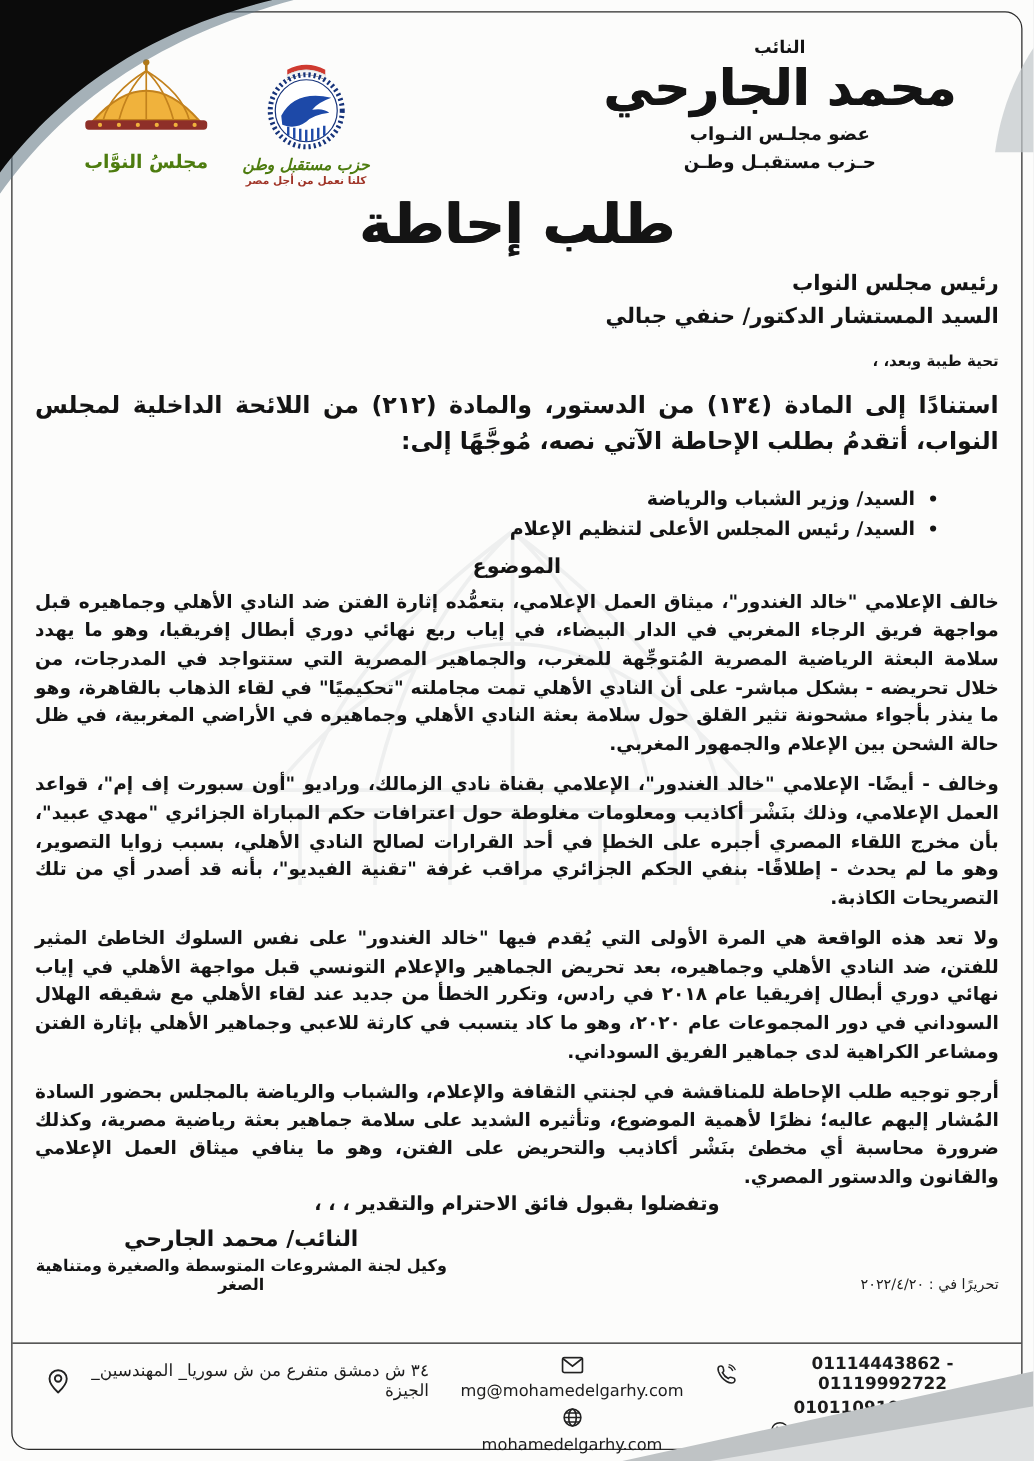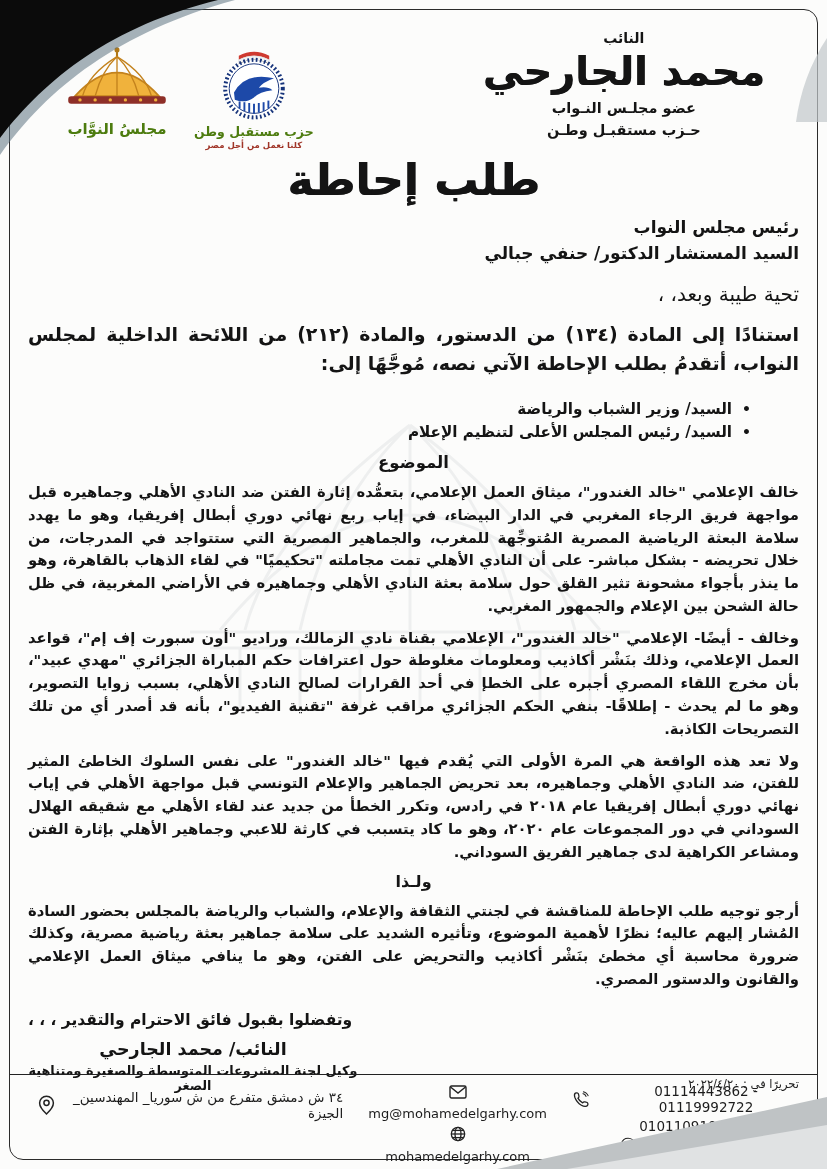--- a/index.html
+++ b/index.html
@@ -19,55 +19,55 @@
   .watermark{position:absolute;left:150px;top:380px;z-index:0;opacity:.07;}
   .content{
     position:absolute;top:16px;left:28px;right:28px;z-index:2;
     direction:rtl;text-align:right;
   }
   
   .topbar{display:flex;direction:ltr;justify-content:space-between;align-items:flex-start;margin-top:10px;height:126px;}
   .logos{display:flex;direction:ltr;align-items:flex-start;gap:18px;padding-left:30px;padding-top:18px;}
   .logo{display:flex;flex-direction:column;align-items:center;}
   .logo-caption{font-weight:bold;color:#4d7c0f;font-size:15px;margin-top:2px;}
-  .logo-caption.small{font-size:12.5px;}
+  .logo-caption.small{font-size:12.5px;font-style:italic;}
   .logo-slogan{font-weight:bold;color:#a03528;font-size:8.5px;margin-top:1px;}
   .mp-block{direction:rtl;text-align:center;padding-right:34px;padding-top:4px;min-width:230px;}
   .mp-label{font-size:14px;font-weight:bold;}
   .mp-name{font-size:40px;font-weight:bold;line-height:1.15;text-shadow:.6px 0 0 currentColor;margin:2px 0 4px;}
   .mp-membership,.mp-party{font-size:14.5px;font-weight:bold;letter-spacing:1px;line-height:1.5;}
   
   .doc-title{text-align:center;font-size:44px;font-weight:bold;text-shadow:.8px 0 0 currentColor;margin:2px 0 10px;}
   
   .addressee{font-size:17px;font-weight:bold;line-height:1.5;}
-  .greeting{font-size:20px;font-weight:normal;margin-top:16px;}
+  .greeting{font-size:12px;font-weight:bold;margin-top:16px;}
   .intro{font-size:19px;font-weight:bold;line-height:1.55;margin-top:14px;text-align:justify;}
   .recipients{margin:8px 48px 0 0;padding:0;list-style:none;}
   .recipients li{font-size:15.2px;font-weight:bold;line-height:1.55;}
   .recipients li .bullet{display:inline-block;margin-left:10px;font-size:14px;}
   .subject{text-align:center;font-size:16.5px;font-weight:bold;margin:8px 0 4px;}
   .para{font-size:14.8px;font-weight:bold;line-height:1.54;text-align:justify;margin:9px 0 0;}
   .therefore{text-align:center;font-size:16px;font-weight:bold;margin:8px 0 0;letter-spacing:1px;}
-  .closing{text-align:left;font-size:15.5px;font-weight:bold;margin:20px 0 0;}
+  .closing{text-align:center;font-size:15.5px;font-weight:bold;margin:0 0 0;}
   
   .sign-row{display:flex;direction:ltr;justify-content:space-between;align-items:flex-end;margin-top:10px;}
   .signature{width:330px;text-align:center;direction:rtl;}
   .sig-name{font-size:17.5px;font-weight:bold;}
   .sig-role{font-size:12.8px;font-weight:bold;margin-top:4px;}
   .date-line{direction:rtl;font-size:11.5px;color:#1d1d1d;padding-bottom:2px;}
   
   .footer-sep{position:absolute;left:10px;right:10px;bottom:94px;border-top:1.7px solid #222;z-index:2;}
   .footer{position:absolute;left:38px;right:26px;bottom:26px;height:60px;z-index:2;display:flex;direction:ltr;align-items:flex-start;}
   .f-col{font-size:13px;color:#1c1c1c;}
   .f-address{width:40%;display:flex;align-items:center;gap:6px;direction:ltr;padding-top:6px;}
   .f-address .addr-text{direction:rtl;font-size:13.5px;}
   .f-web{width:30%;padding-top:2px;}
   .f-web .row{display:flex;align-items:center;gap:7px;margin-bottom:5px;direction:ltr;flex-direction:column;}
   .f-phones{width:30%;text-align:center;}
-  .f-phones .row{display:flex;align-items:center;justify-content:center;gap:22px;margin-bottom:3px;direction:ltr;font-size:13.5px;font-weight:400;}
+  .f-phones .row{display:flex;align-items:center;justify-content:center;gap:22px;margin-bottom:3px;direction:ltr;font-size:13.5px;font-weight:700;}
   .icon{display:inline-flex;flex:none;}
 </style>
 </head>
 <body>
 
 <div class="page">
 
   <svg class="watermark" width="520" height="400" viewBox="0 0 520 400" fill="none" stroke="#40525e" stroke-width="3">
     <path d="M70,250 Q260,20 450,250"></path>
     <path d="M260,45 L260,250 M260,45 Q180,120 150,250 M260,45 Q340,120 370,250 M260,45 Q120,150 95,250 M260,45 Q400,150 425,250"></path>
@@ -169,21 +169,20 @@
         <span class="bullet">•</span><span>السيد/ رئيس المجلس الأعلى لتنظيم الإعلام</span>
       </li>
     </ul>
 
     <div class="subject">الموضوع</div>
 
     <p class="para">خالف الإعلامي "خالد الغندور"، ميثاق العمل الإعلامي، بتعمُّده إثارة الفتن ضد النادي الأهلي وجماهيره قبل مواجهة فريق الرجاء المغربي في الدار البيضاء، في إياب ربع نهائي دوري أبطال إفريقيا، وهو ما يهدد سلامة البعثة الرياضية المصرية المُتوجِّهة للمغرب، والجماهير المصرية التي ستتواجد في المدرجات، من خلال تحريضه - بشكل مباشر- على أن النادي الأهلي تمت مجاملته "تحكيميًا" في لقاء الذهاب بالقاهرة، وهو ما ينذر بأجواء مشحونة تثير القلق حول سلامة بعثة النادي الأهلي وجماهيره في الأراضي المغربية، في ظل حالة الشحن بين الإعلام والجمهور المغربي.</p>
     <p class="para">وخالف - أيضًا- الإعلامي "خالد الغندور"، الإعلامي بقناة نادي الزمالك، وراديو "أون سبورت إف إم"، قواعد العمل الإعلامي، وذلك بنَشْر أكاذيب ومعلومات مغلوطة حول اعترافات حكم المباراة الجزائري "مهدي عبيد"، بأن مخرج اللقاء المصري أجبره على الخطإ في أحد القرارات لصالح النادي الأهلي، بسبب زوايا التصوير، وهو ما لم يحدث - إطلاقًا- بنفي الحكم الجزائري مراقب غرفة "تقنية الفيديو"، بأنه قد أصدر أي من تلك التصريحات الكاذبة.</p>
     <p class="para">ولا تعد هذه الواقعة هي المرة الأولى التي يُقدم فيها "خالد الغندور" على نفس السلوك الخاطئ المثير للفتن، ضد النادي الأهلي وجماهيره، بعد تحريض الجماهير والإعلام التونسي قبل مواجهة الأهلي في إياب نهائي دوري أبطال إفريقيا عام ٢٠١٨ في رادس، وتكرر الخطأ من جديد عند لقاء الأهلي مع شقيقه الهلال السوداني في دور المجموعات عام ٢٠٢٠، وهو ما كاد يتسبب في كارثة للاعبي وجماهير الأهلي بإثارة الفتن ومشاعر الكراهية لدى جماهير الفريق السوداني.</p>
 
-    <div class="therefore">ولـذا</div>
 
     <p class="para">أرجو توجيه طلب الإحاطة للمناقشة في لجنتي الثقافة والإعلام، والشباب والرياضة بالمجلس بحضور السادة المُشار إليهم عاليه؛ نظرًا لأهمية الموضوع، وتأثيره الشديد على سلامة جماهير بعثة رياضية مصرية، وكذلك ضرورة محاسبة أي مخطئ بنَشْر أكاذيب والتحريض على الفتن، وهو ما ينافي ميثاق العمل الإعلامي والقانون والدستور المصري.</p>
 
     <div class="closing">وتفضلوا بقبول فائق الاحترام والتقدير ، ، ،</div>
 
     <div class="sign-row">
       <div class="signature">
         <div class="sig-name">النائب/ محمد الجارحي</div>
         <div class="sig-role">وكيل لجنة المشروعات المتوسطة والصغيرة ومتناهية الصغر</div>
       </div>

